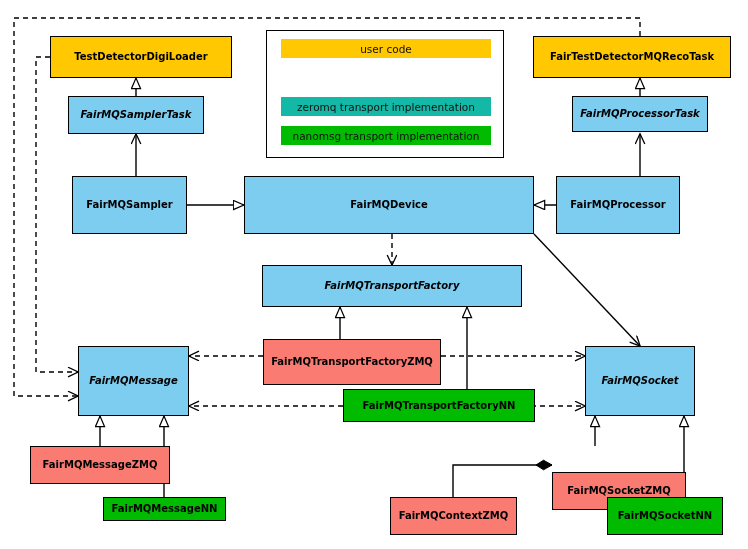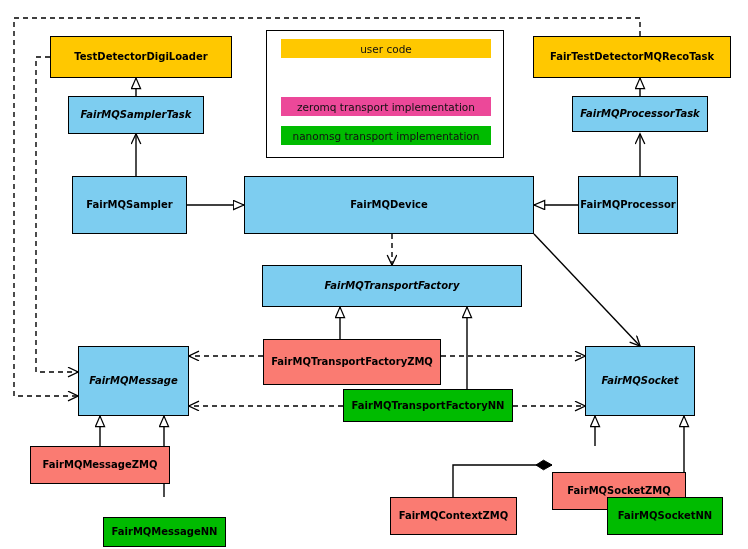--- a/index.html
+++ b/index.html
@@ -99,31 +99,31 @@
       <path d="M 453 497 L 453 465 L 552 465" marker-end="url(#blackDiamond)"></path>
     </g>
   </svg>
 
   <div class="node user" style="left: 50px; top: 36px; width: 182px; height: 42px;">TestDetectorDigiLoader</div>
   <div class="node framework abstract" style="left: 68px; top: 96px; width: 136px; height: 38px;">FairMQSamplerTask</div>
   <div class="node user" style="left: 533px; top: 36px; width: 198px; height: 42px;">FairTestDetectorMQRecoTask</div>
   <div class="node framework abstract" style="left: 572px; top: 96px; width: 136px; height: 36px;">FairMQProcessorTask</div>
   <div class="node framework" style="left: 72px; top: 176px; width: 115px; height: 58px;">FairMQSampler</div>
   <div class="node framework" style="left: 244px; top: 176px; width: 290px; height: 58px;">FairMQDevice</div>
-  <div class="node framework" style="left: 578px; top: 176px; width: 100px; height: 58px;">FairMQProcessor</div>
+  <div class="node framework" style="left: 556px; top: 176px; width: 124px; height: 58px;">FairMQProcessor</div>
   <div class="node framework abstract" style="left: 262px; top: 265px; width: 260px; height: 42px;">FairMQTransportFactory</div>
   <div class="node zmq" style="left: 263px; top: 339px; width: 178px; height: 46px;">FairMQTransportFactoryZMQ</div>
-  <div class="node nano" style="left: 343px; top: 389px; width: 170px; height: 33px;">FairMQTransportFactoryNN</div>
+  <div class="node nano" style="left: 343px; top: 389px; width: 192px; height: 33px;">FairMQTransportFactoryNN</div>
   <div class="node framework abstract" style="left: 78px; top: 346px; width: 111px; height: 70px;">FairMQMessage</div>
   <div class="node framework abstract" style="left: 585px; top: 346px; width: 110px; height: 70px;">FairMQSocket</div>
   <div class="node zmq" style="left: 30px; top: 446px; width: 140px; height: 38px;">FairMQMessageZMQ</div>
-  <div class="node nano" style="left: 103px; top: 517px; width: 123px; height: 30px;">FairMQMessageNN</div>
+  <div class="node nano" style="left: 103px; top: 497px; width: 123px; height: 24px;">FairMQMessageNN</div>
   <div class="node zmq" style="left: 552px; top: 472px; width: 134px; height: 38px;">FairMQSocketZMQ</div>
   <div class="node nano" style="left: 607px; top: 497px; width: 116px; height: 38px;">FairMQSocketNN</div>
   <div class="node zmq" style="left: 390px; top: 497px; width: 127px; height: 38px;">FairMQContextZMQ</div>
 
   <div id="legend" style="left:266px;top:30px;width:238px;height:128px;">
     <div class="legend-row lg-user" style="top: 8px; width: 210px; background: rgb(255, 200, 0);">user code</div>
-    <div class="legend-row lg-zmq" style="top: 66px; width: 210px; background: #ec4899;">zeromq transport implementation</div>
+    <div class="legend-row lg-zmq" style="top: 66px; width: 210px; background: #14b8a6;">zeromq transport implementation</div>
     <div class="legend-row lg-nano" style="top: 95px; width: 210px; background: rgb(0, 187, 0);">nanomsg transport implementation</div>
   </div>
 
 </div>
 
 </body></html>

